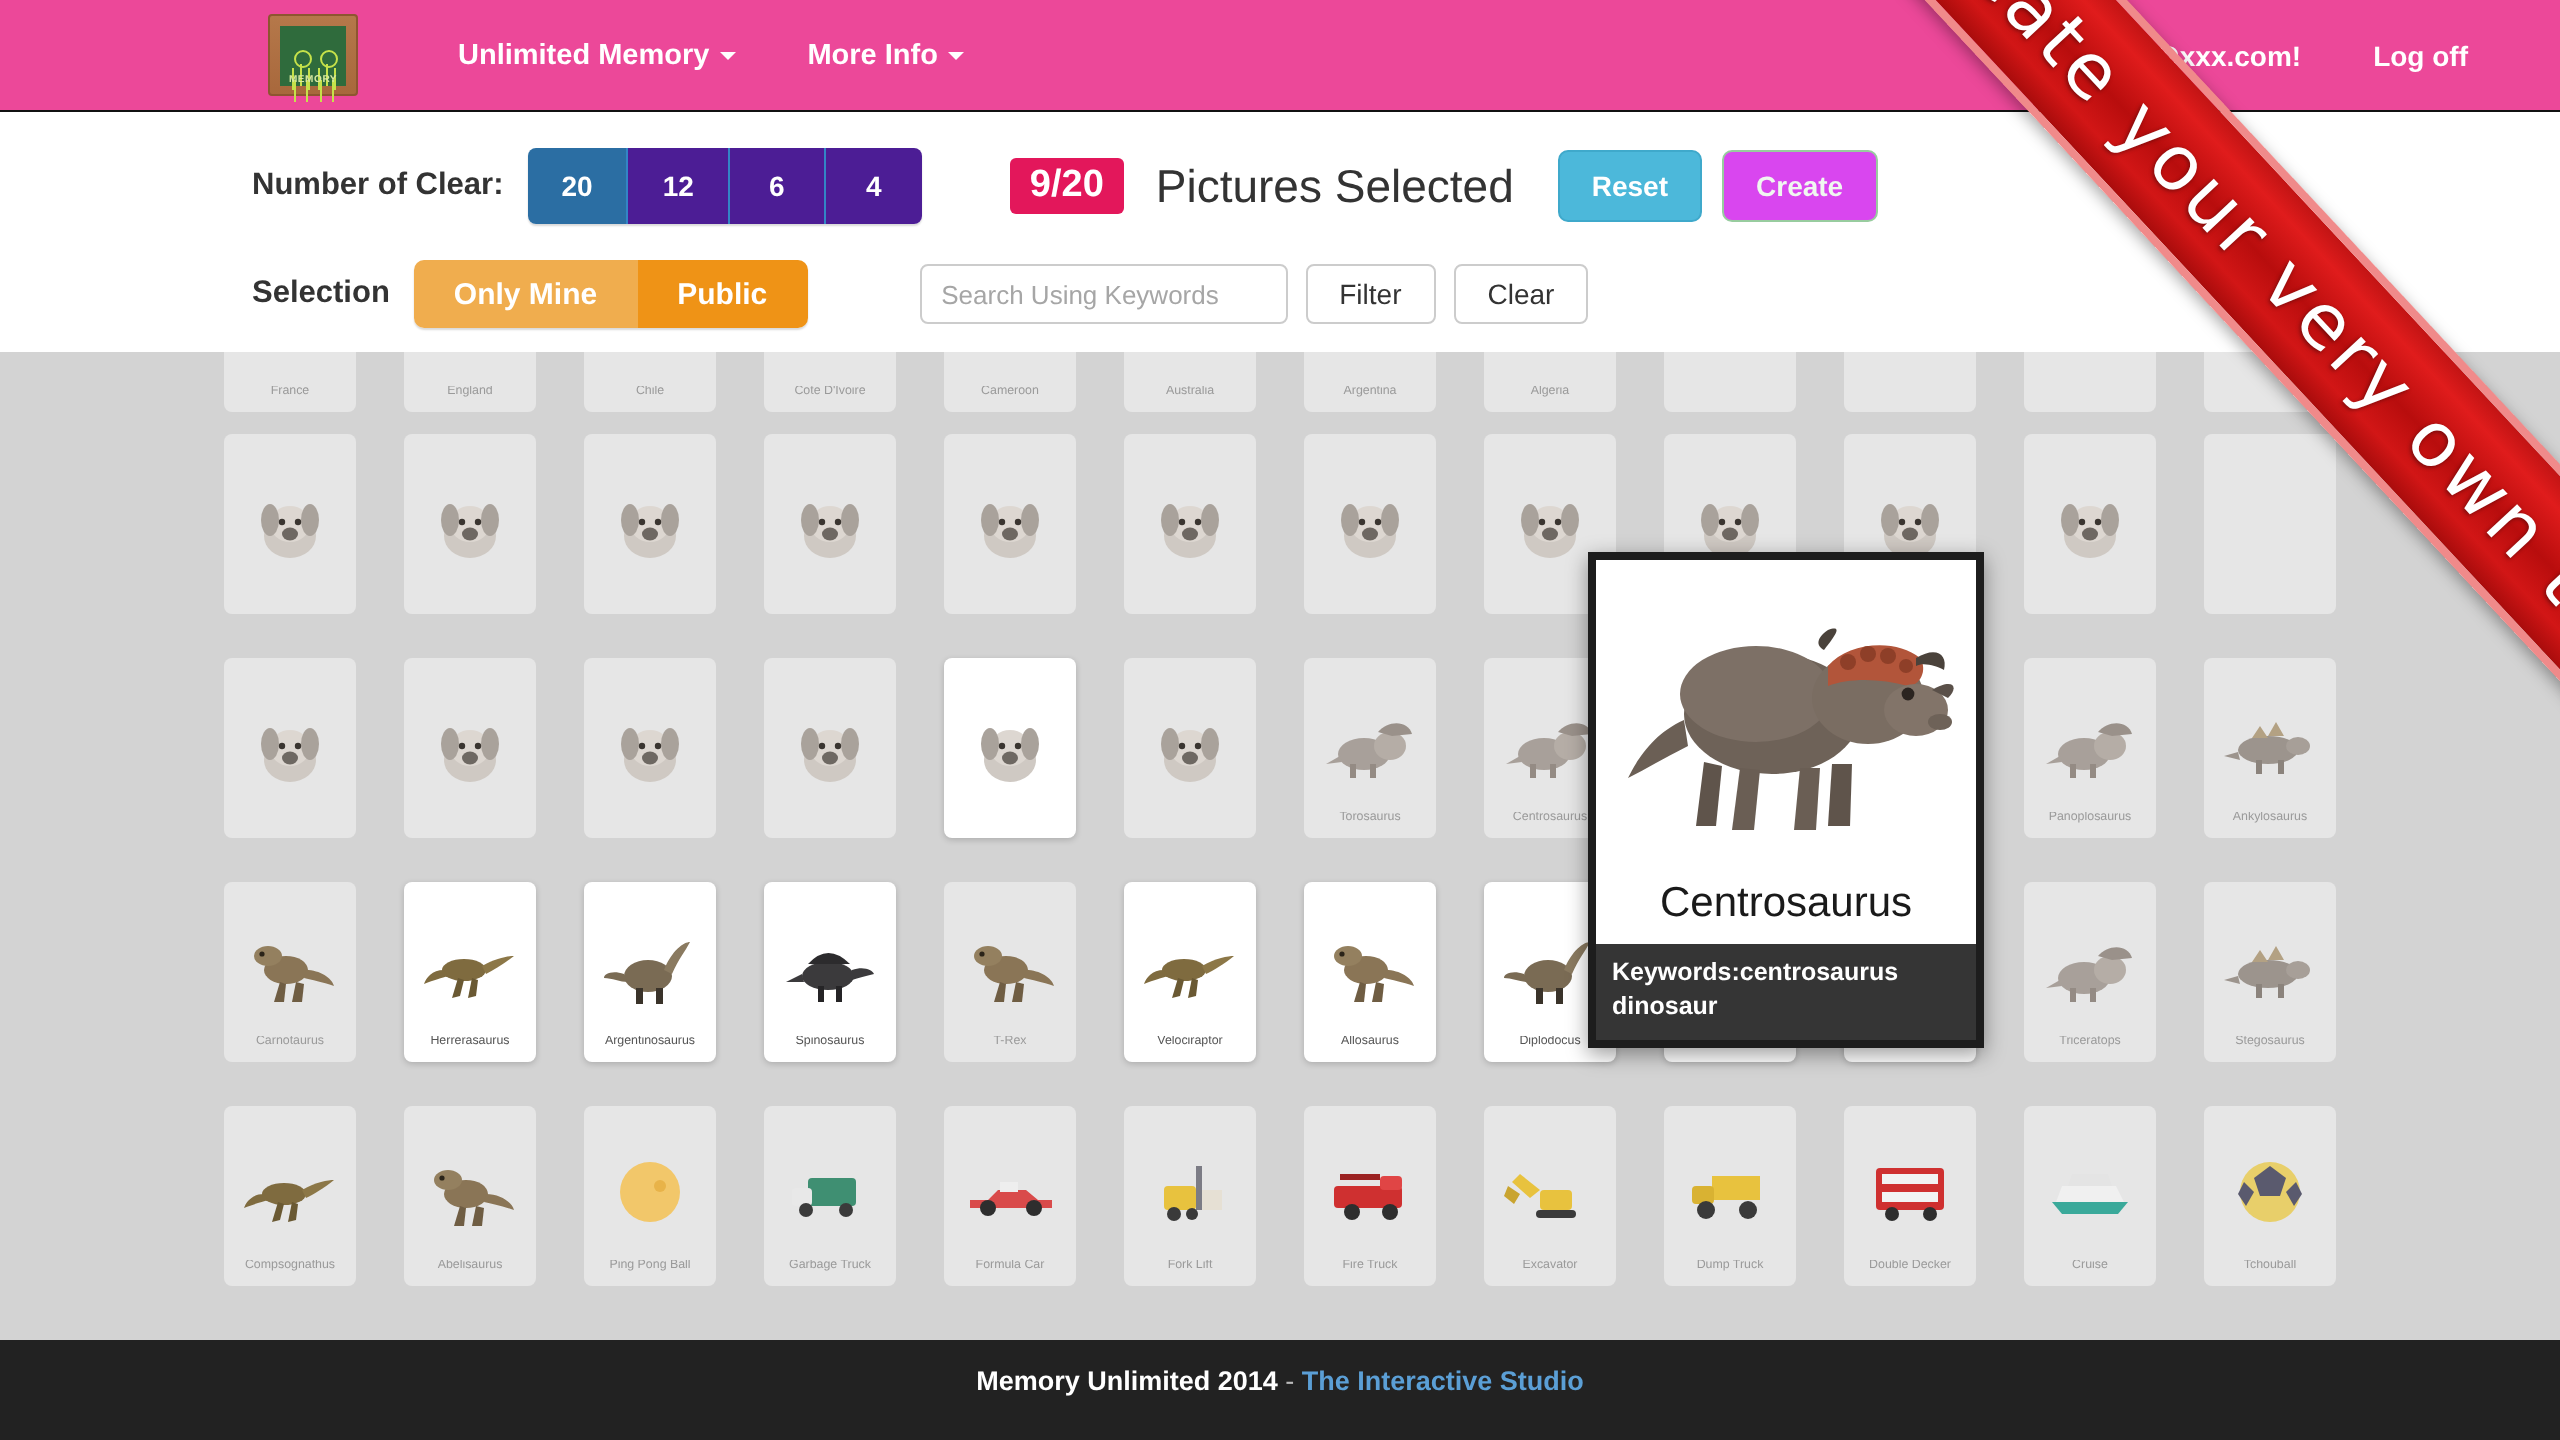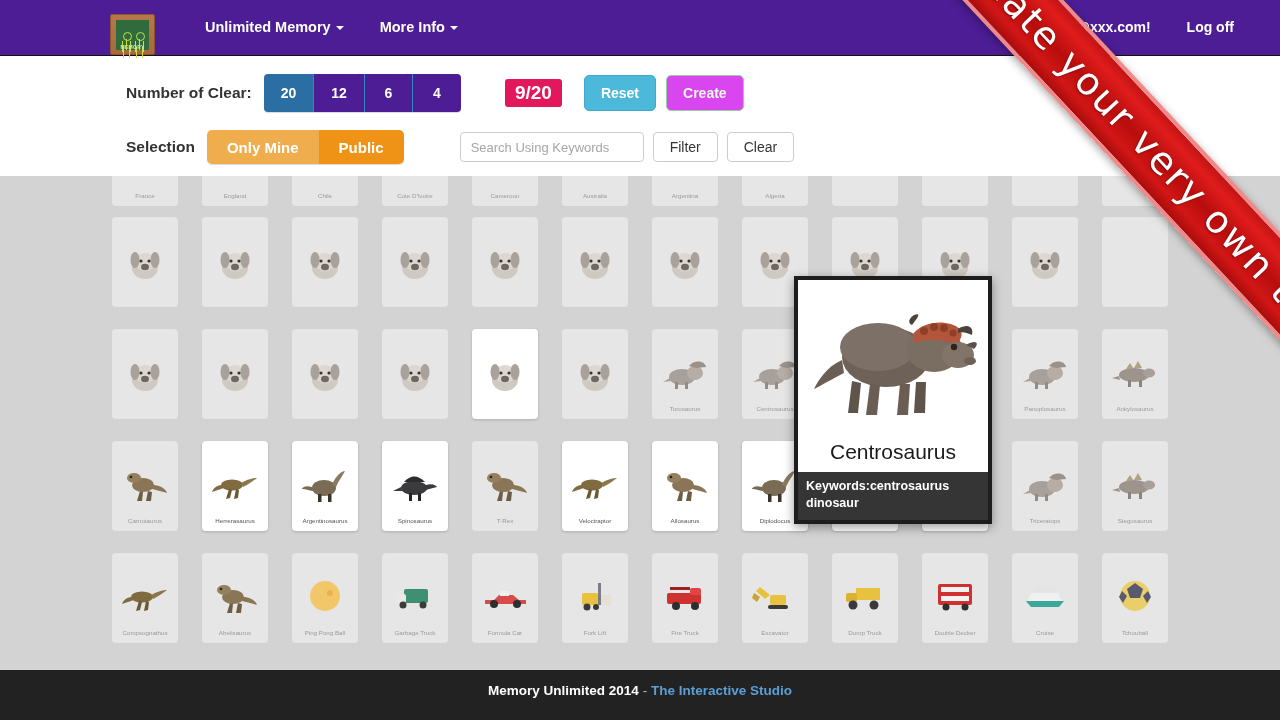--- a/index.html
+++ b/index.html
@@ -7,23 +7,23 @@
     width: 1280px; height: 720px;
     font-family: "Liberation Sans", sans-serif;
     background: #ffffff;
     overflow: hidden;
   }
   #app { position: relative; width: 1280px; height: 720px; overflow: hidden; background:#fff; }
 
   
   .navbar {
     position: relative; z-index: 5;
-    height: 56px; background: #4c1d95;
+    height: 56px; background: #ec4899;
     border-bottom: 1px solid #111;
-    display: flex; align-items: flex-end;
+    display: flex; align-items: center; padding-left: 24px;
   }
   .brand-logo {
     margin-left: 110px; width: 45px; height: 41px;
     background: linear-gradient(#b5784a,#a8683c);
     border: 1px solid #8d5630; border-radius: 2px;
     display:flex; align-items:center; justify-content:center;
   }
   .brand-inner {
     width: 33px; height: 30px; background: #2f6b3c;
     display:flex; align-items:flex-end; justify-content:center;
@@ -223,20 +223,21 @@
 
     <div class="ctl-row">
       <div class="ctl-label">Number of Clear:</div>
       <div class="btn-group">
         <button class="tile-btn active">20</button>
         <button class="tile-btn">12</button>
         <button class="tile-btn">6</button>
         <button class="tile-btn">4</button>
       </div>
       <div class="count-badge">9/20</div>
+      <div class="count-text">Pictures Selected</div>
       <button class="btn btn-reset">Reset</button>
       <button class="btn btn-create">Create</button>
     </div>
 
     <div class="ctl-row second">
       <div class="ctl-label">Selection</div>
       <div class="sel-group">
         <button class="sel-btn">Only Mine</button>
         <button class="sel-btn active">Public</button>
       </div>

